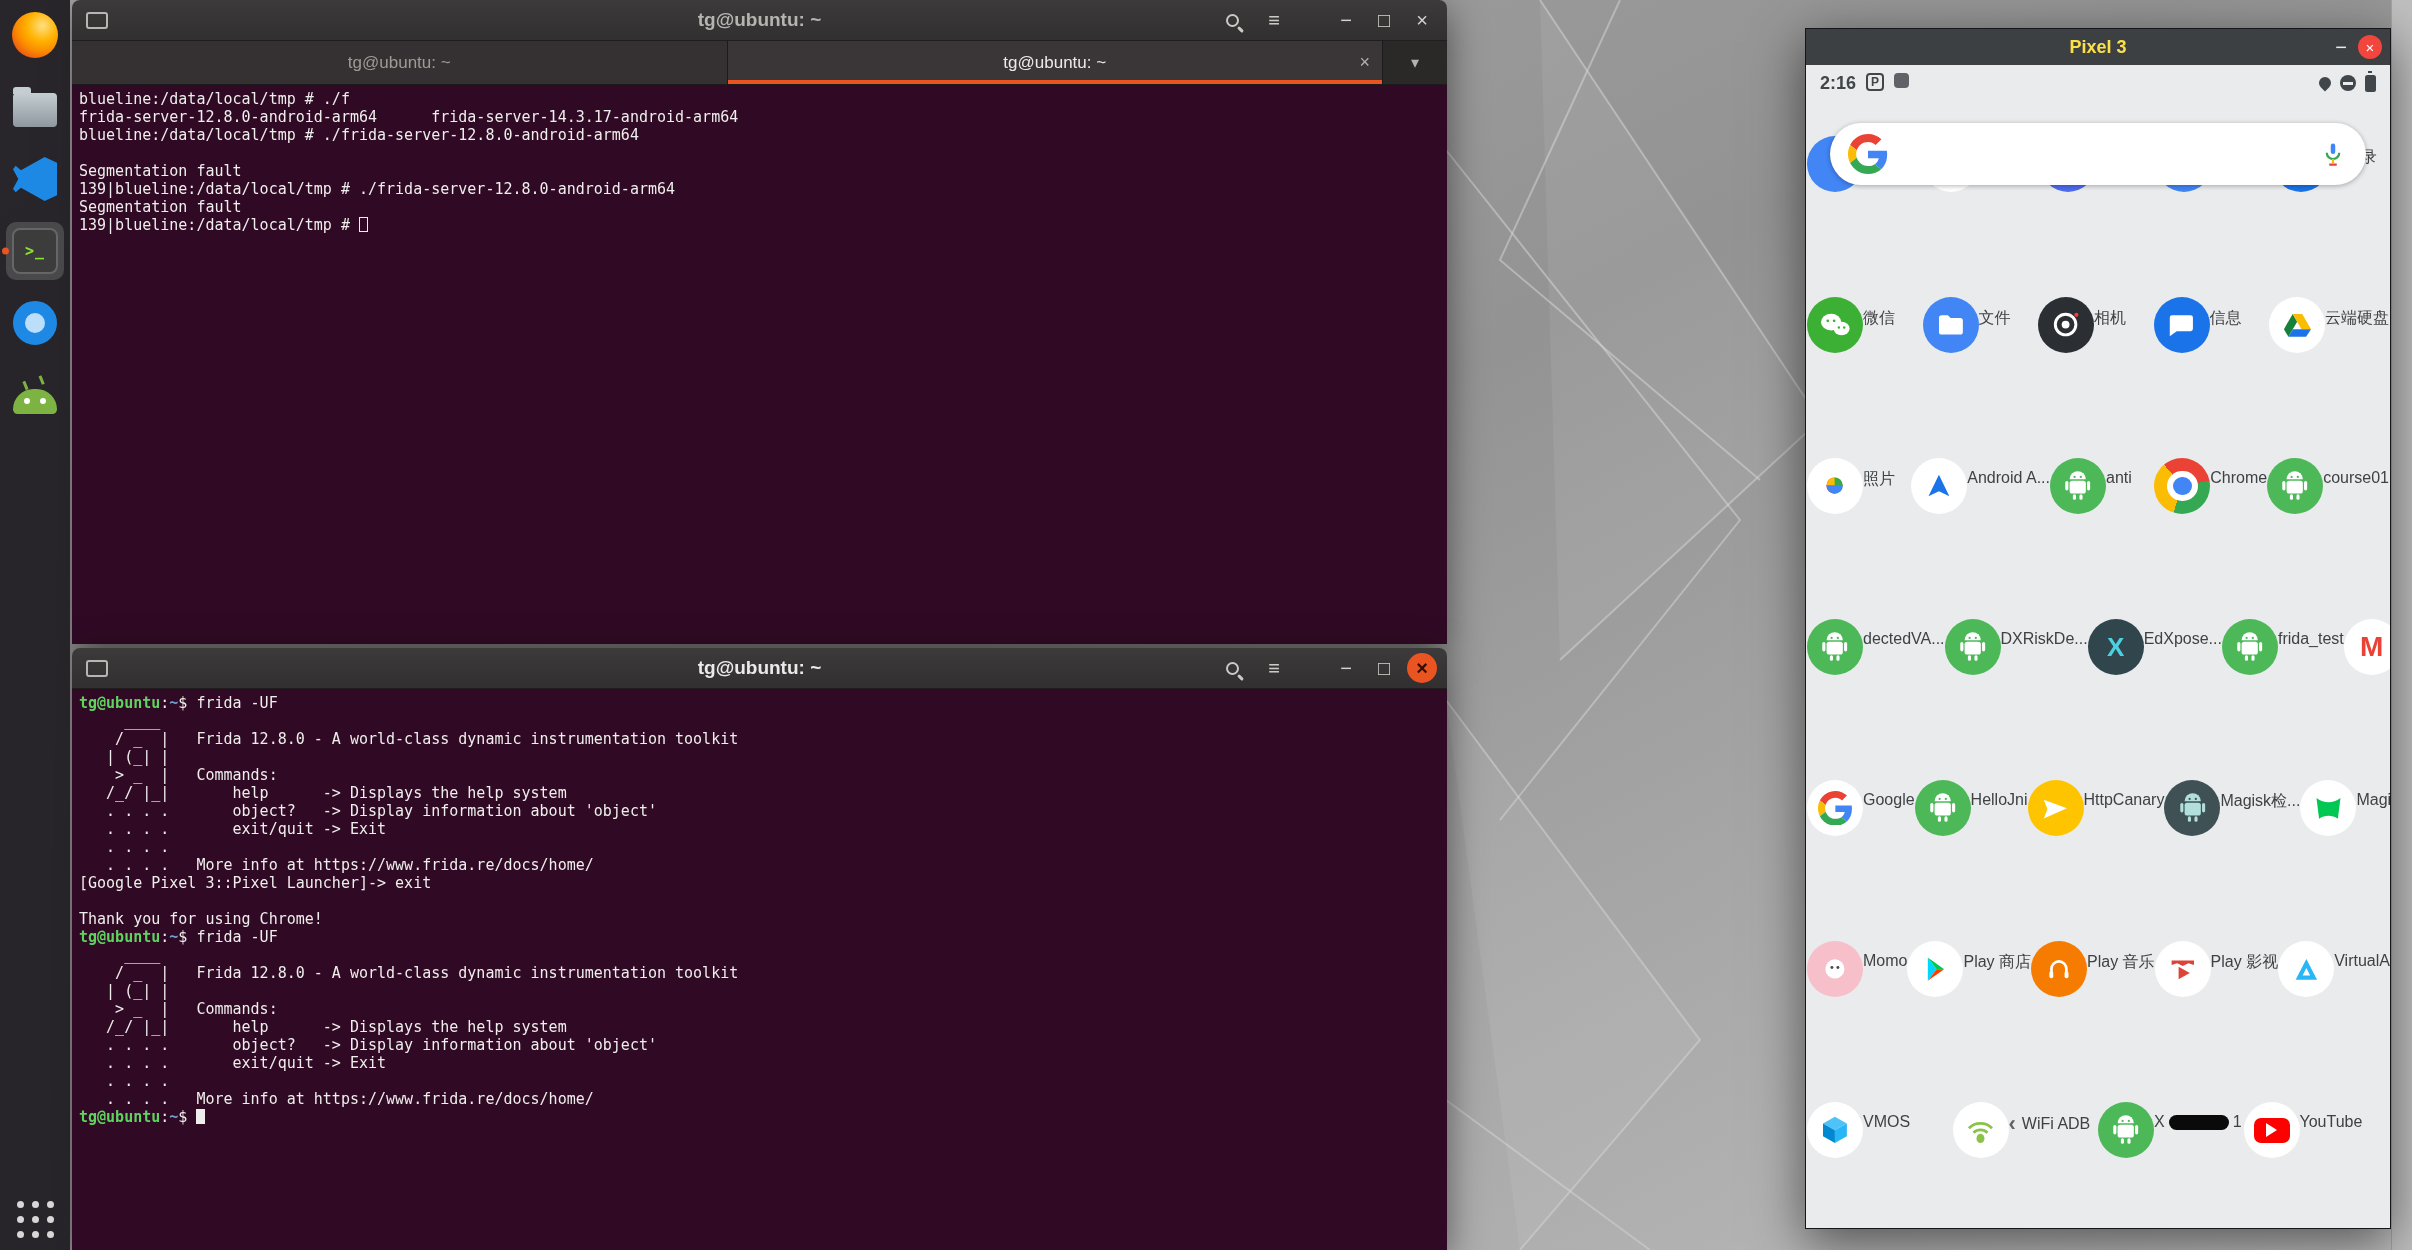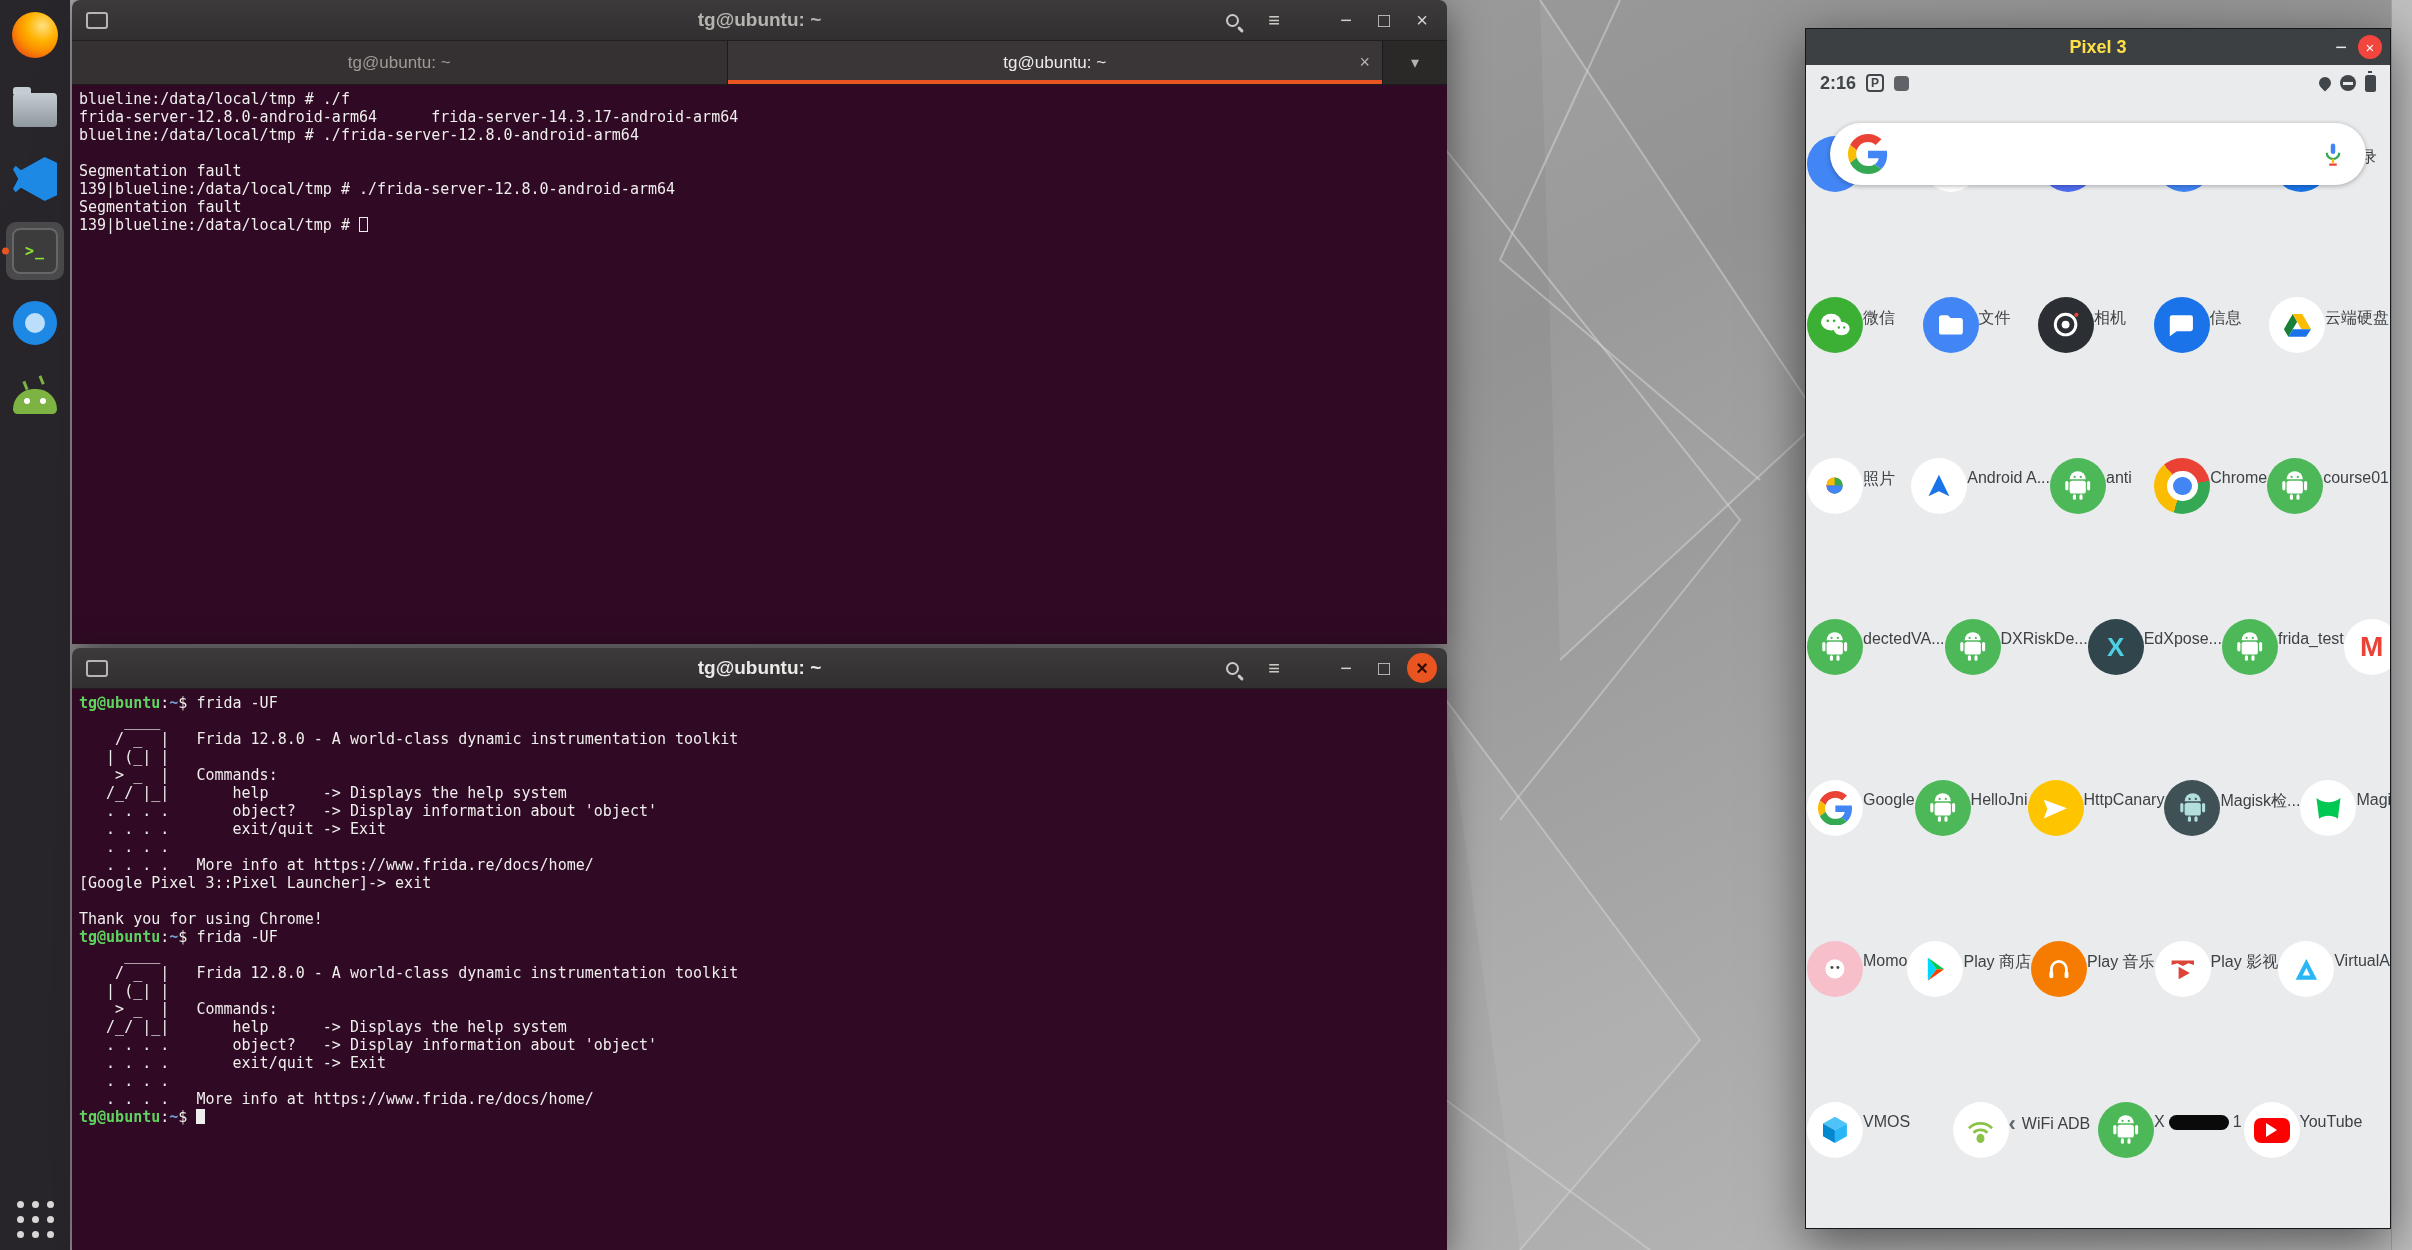--- a/index.html
+++ b/index.html
@@ -50,21 +50,21 @@
 .curh{display:inline-block;width:9px;height:15px;border:1px solid #eeeeec;vertical-align:-2px}
 .curf{display:inline-block;width:9px;height:15px;background:#eeeeec;vertical-align:-2px}
 
 .emu{position:absolute;left:1805px;top:28px;width:586px;height:1201px;z-index:5;box-shadow:0 14px 48px rgba(0,0,0,.55);border:1px solid #15161a;background:#e9ebed}
 .emu-bar{height:36px;background:#3c4043;display:flex;align-items:center;position:relative}
 .emu-title{position:absolute;left:50%;transform:translateX(-50%);color:#fde047;font-size:18px;font-weight:bold}
 .emu-min{margin-left:auto;color:#e8eaed;font-size:20px;width:30px;text-align:center}
 .emu-close{width:24px;height:24px;margin:0 8px 0 2px;border-radius:50%;background:#f1453d;color:#fff;font-size:15px;display:flex;align-items:center;justify-content:center}
 .phone{position:absolute;top:36px;left:0;right:0;bottom:0;background:#e9ebed;overflow:hidden}
 .statusbar{position:absolute;top:0;left:0;right:0;height:36px;display:flex;align-items:center;padding:0 14px;z-index:6;background:#e9ebed;color:#41464b}
-.sb-left{display:flex;align-items:center;gap:10px}
+.sb-left{display:flex;align-items:flex-start;gap:10px}
 .sb-time{font-size:18px;font-weight:bold}
 .sb-p{width:18px;height:18px;border:2px solid #41464b;border-radius:4px;display:flex;align-items:center;justify-content:center;font-size:12px;font-weight:bold}
 .sb-bug{width:15px;height:15px;border-radius:4px;background:#5f6368}
 .sb-right{margin-left:auto;display:flex;align-items:center;gap:9px}
 .sb-loc{width:12px;height:12px;background:#41464b;border-radius:50% 50% 50% 0;transform:rotate(-45deg)}
 .sb-dnd{width:16px;height:16px;border-radius:50%;background:#41464b;position:relative}
 .sb-dnd::after{content:"";position:absolute;left:3px;right:3px;top:7px;height:2.5px;background:#e9ebed}
 .sb-batt{width:11px;height:17px;background:#41464b;border-radius:2.5px;position:relative}
 .sb-batt::before{content:"";position:absolute;top:-4px;left:2.5px;width:4px;height:2.5px;background:#41464b}
 .searchbar{position:absolute;top:58px;left:24px;right:24px;height:62px;background:#fff;border-radius:31px;box-shadow:0 1px 5px rgba(0,0,0,.3);display:flex;align-items:center;padding:0 18px;z-index:5}

